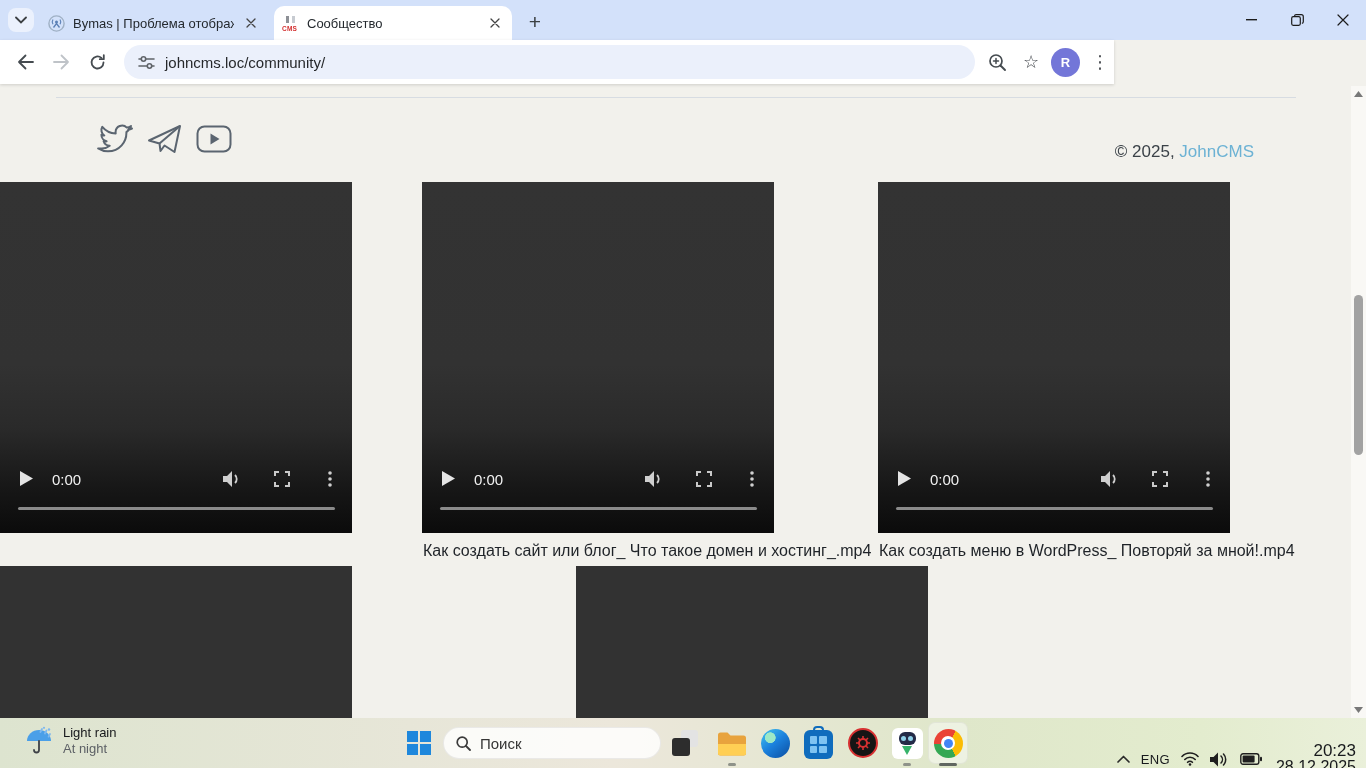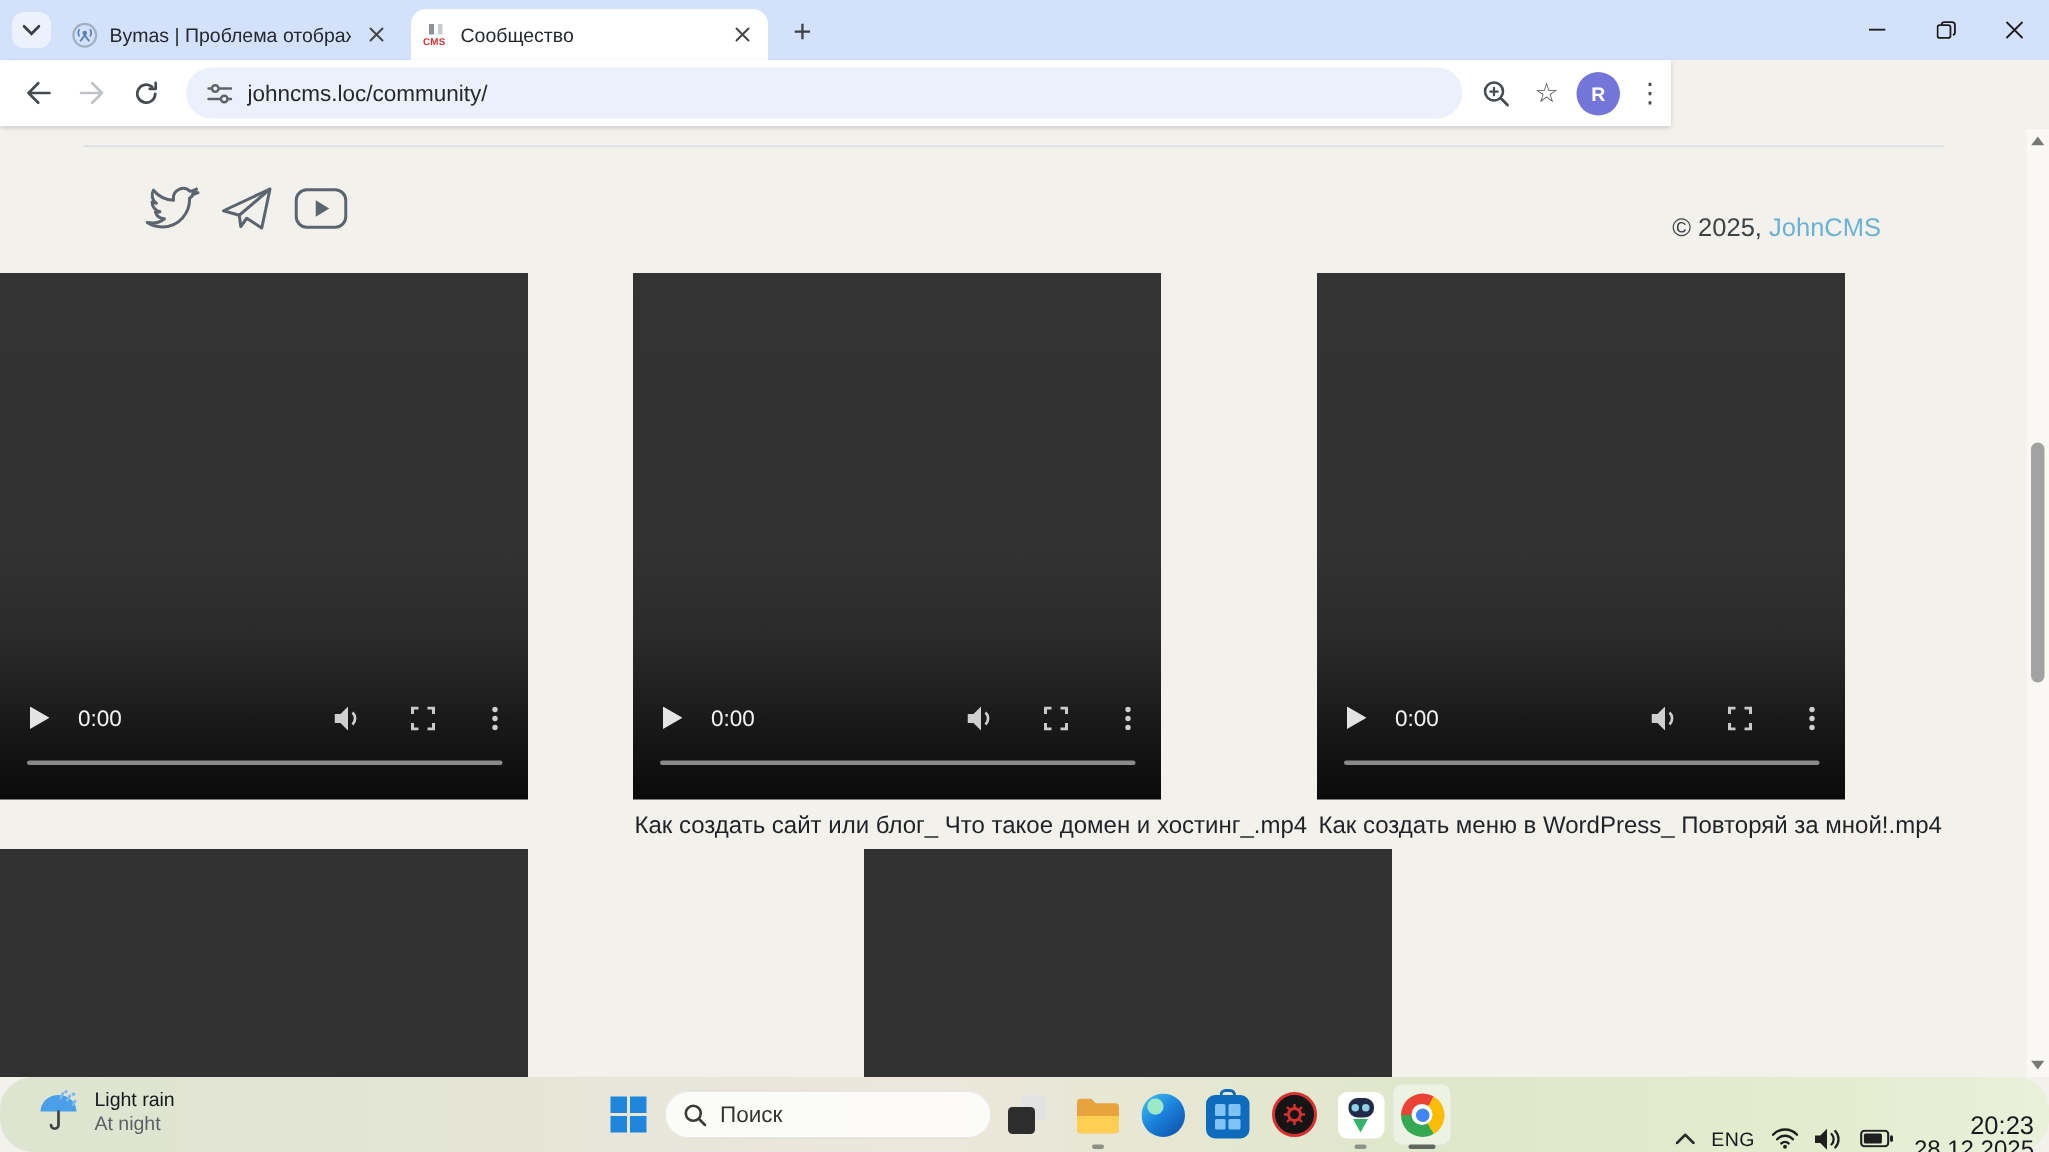--- a/index.html
+++ b/index.html
@@ -65,21 +65,21 @@
 
   
   .scrollbar { position:absolute; right:0; top:0; width:15px; height:632px; background:#f9f8f5; }
   .sb-arrow { position:absolute; left:0; width:15px; height:14px; display:flex; align-items:center; justify-content:center; }
   .sb-arrow.up { top:1px; } .sb-arrow.down { bottom:1px; }
   .sb-thumb { position:absolute; left:3px; top:209px; width:9px; height:160px; background:#a2a2a2; border-radius:5px; }
 
   
   .taskbar { position:absolute; left:0; top:718px; width:1366px; height:50px;
              background:linear-gradient(90deg,#dde4cf 0%,#e7e6d8 30%,#ece7db 45%,#dfe7ca 70%,#e3ecce 88%,#eaf0da 100%);
-             z-index:10;border-radius:22px; }
+             z-index:10; }
   .weather { position:absolute; left:24px; top:6px; display:flex; align-items:center; gap:9px; }
   .weather .lines { display:flex; flex-direction:column; }
   .weather .l1 { font-size:13px; color:#16181b; line-height:17px; }
   .weather .l2 { font-size:13px; color:#5d6166; line-height:16px; } 
   .winlogo { display:grid; grid-template-columns:11px 11px; grid-template-rows:11px 11px; gap:2px; }
   .winlogo div { background:#1e87dc; }
   .tsearch { position:absolute; left:443px; top:9px; width:218px; height:32px; border-radius:16px;
              background:rgba(255,255,255,.82); border:1px solid rgba(0,0,0,.07);
              display:flex; align-items:center; padding:0 12px; gap:9px; }
   .tsearch input { border:none; outline:none; background:transparent; font-size:15px; color:#2b2b2b; width:150px;

